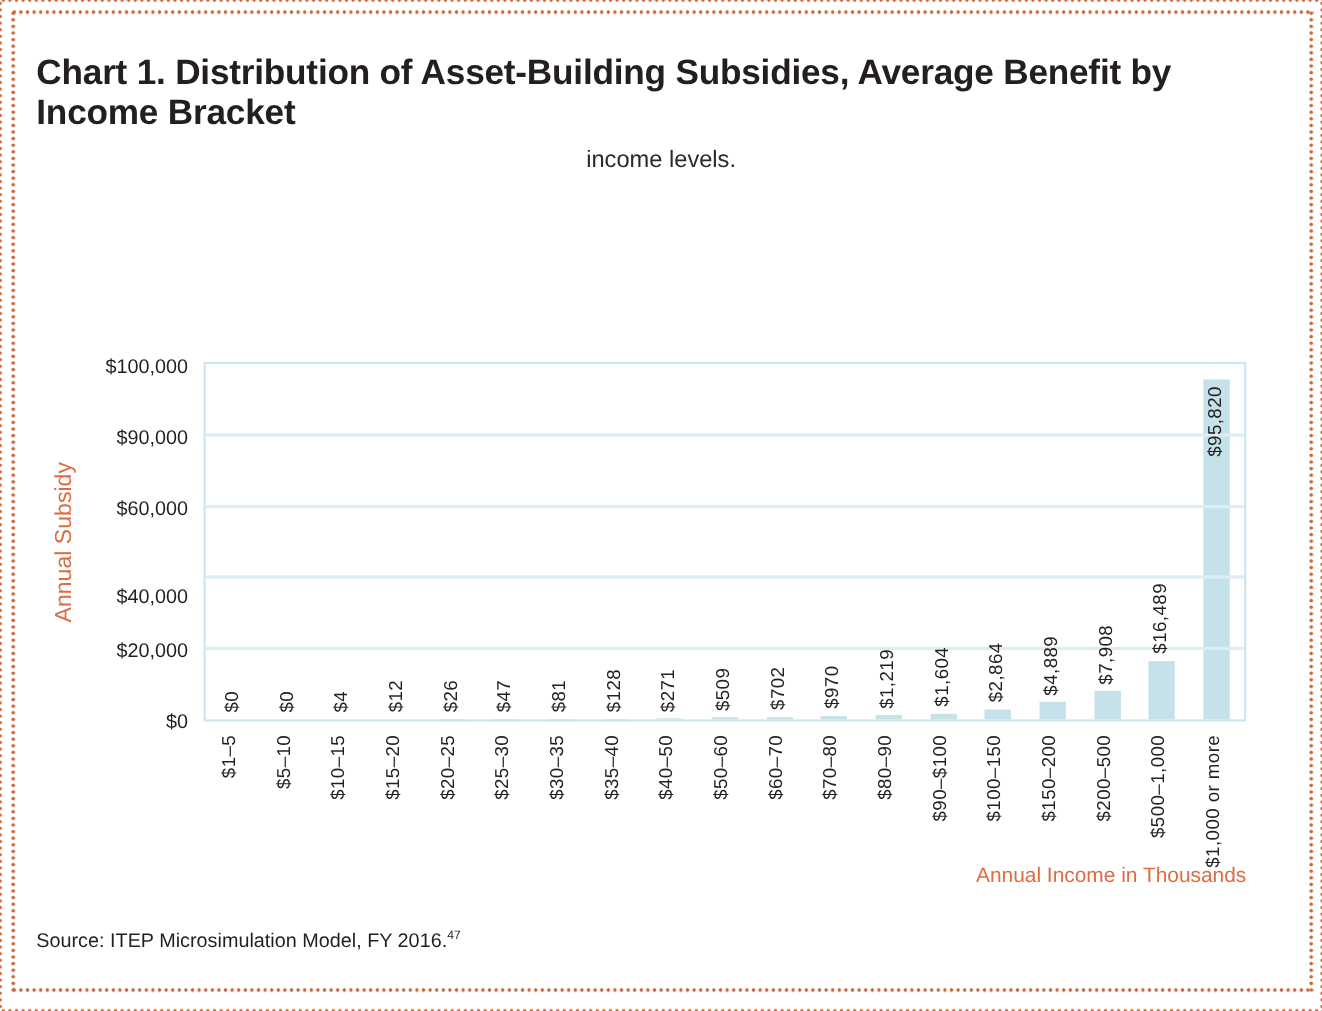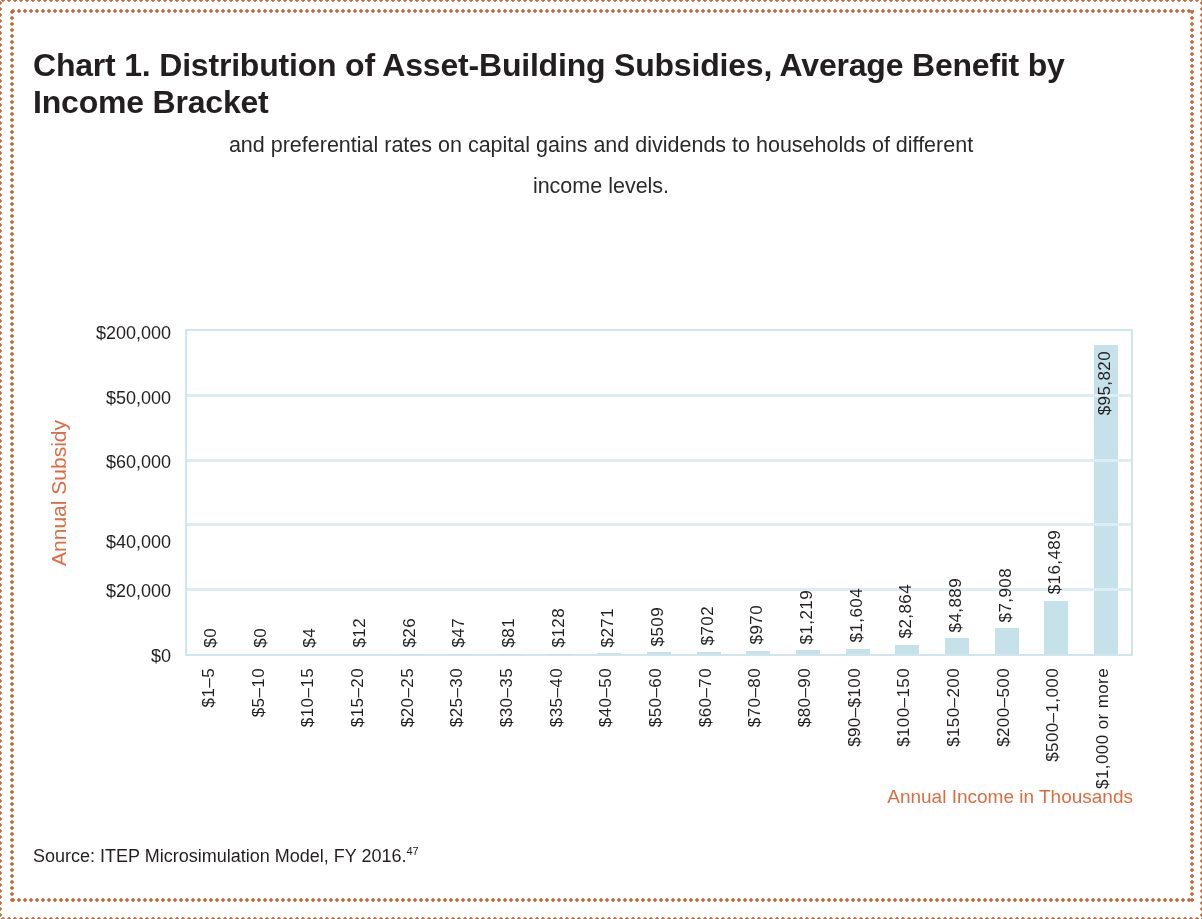--- a/index.html
+++ b/index.html
@@ -95,37 +95,36 @@
   <div class="dots-h frame-bottom"></div>
   <div class="dots-v frame-left"></div>
   <div class="dots-v frame-right"></div>
   <div class="dots-h edge-top"></div>
   <div class="dots-h edge-bottom"></div>
   <div class="dots-v edge-left"></div>
   <div class="dots-v edge-right"></div>
 
   <div class="chart-title">Chart 1. Distribution of Asset-Building Subsidies, Average Benefit by Income Bracket</div>
   <div class="chart-subtitle">
-    <div>and preferential rates on capital gains and dividends to households of different</div>
     <div>income levels.</div>
   </div>
 
   <div class="y-axis-title">
     <span class="vtext">Annual Subsidy</span>
   </div>
   <div class="x-axis-title">Annual Income in Thousands</div>
 
   <div class="plot-wrap">
     <div class="y-ticks">
         <div class="y-tick" style="bottom: -11px;">$0</div>
         <div class="y-tick" style="bottom: 53.6px;">$20,000</div>
         <div class="y-tick" style="bottom: 103px; text-align: right;">$40,000</div>
         <div class="y-tick" style="bottom: 182.8px;">$60,000</div>
-        <div class="y-tick" style="bottom: 247.4px;">$50,000</div>
-        <div class="y-tick" style="bottom: 312px;">$200,000</div>
+        <div class="y-tick" style="bottom: 247.4px;">$90,000</div>
+        <div class="y-tick" style="bottom: 312px;">$100,000</div>
       </div>
     <div class="plot-area">
         <div class="gridline" style="bottom: 63.1px;"></div>
         <div class="gridline" style="bottom: 127.7px;"></div>
         <div class="gridline" style="bottom: 192.3px;"></div>
         <div class="gridline" style="bottom: 256.9px;"></div>
         <div class="bar" style="left: 12.8421px; height: 0px;"></div>
         <div class="bar-label vtext" style="left: 13.8421px; bottom: 6px;">$0</div>
         <div class="bar" style="left: 62.5263px; height: 0px;"></div>
         <div class="bar-label vtext" style="left: 63.5263px; bottom: 6px;">$0</div>

